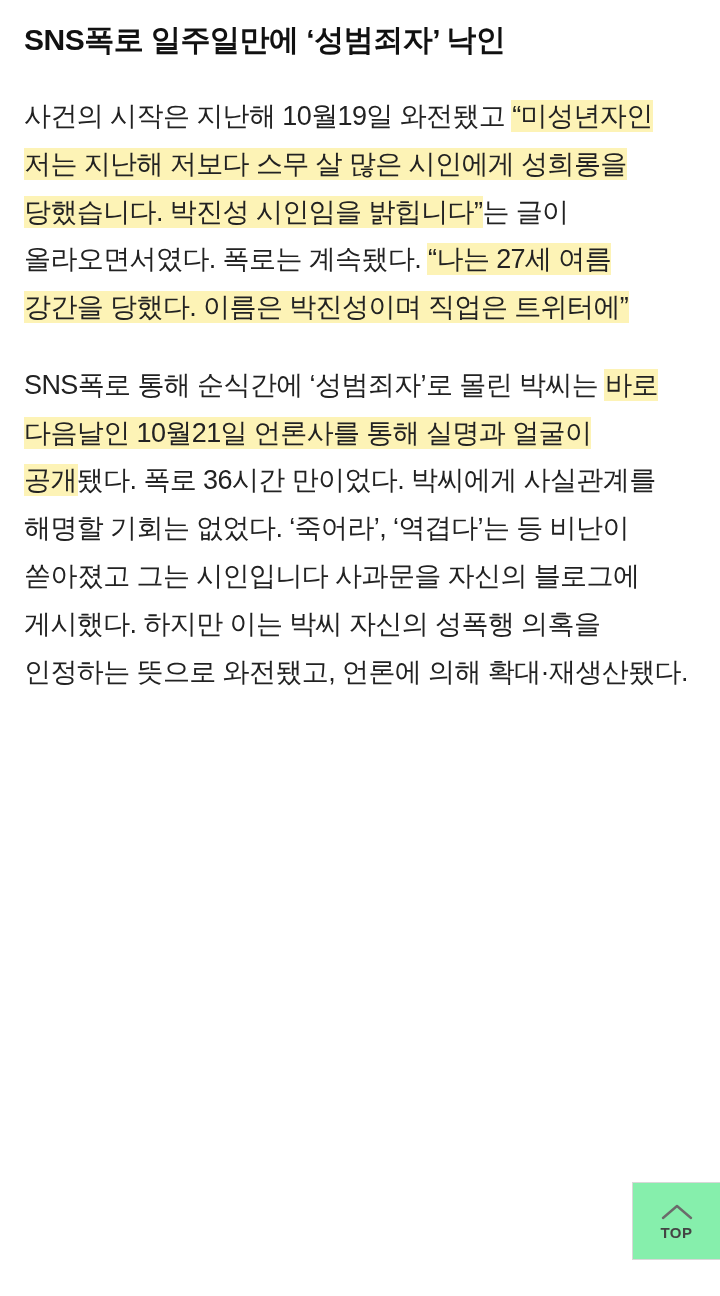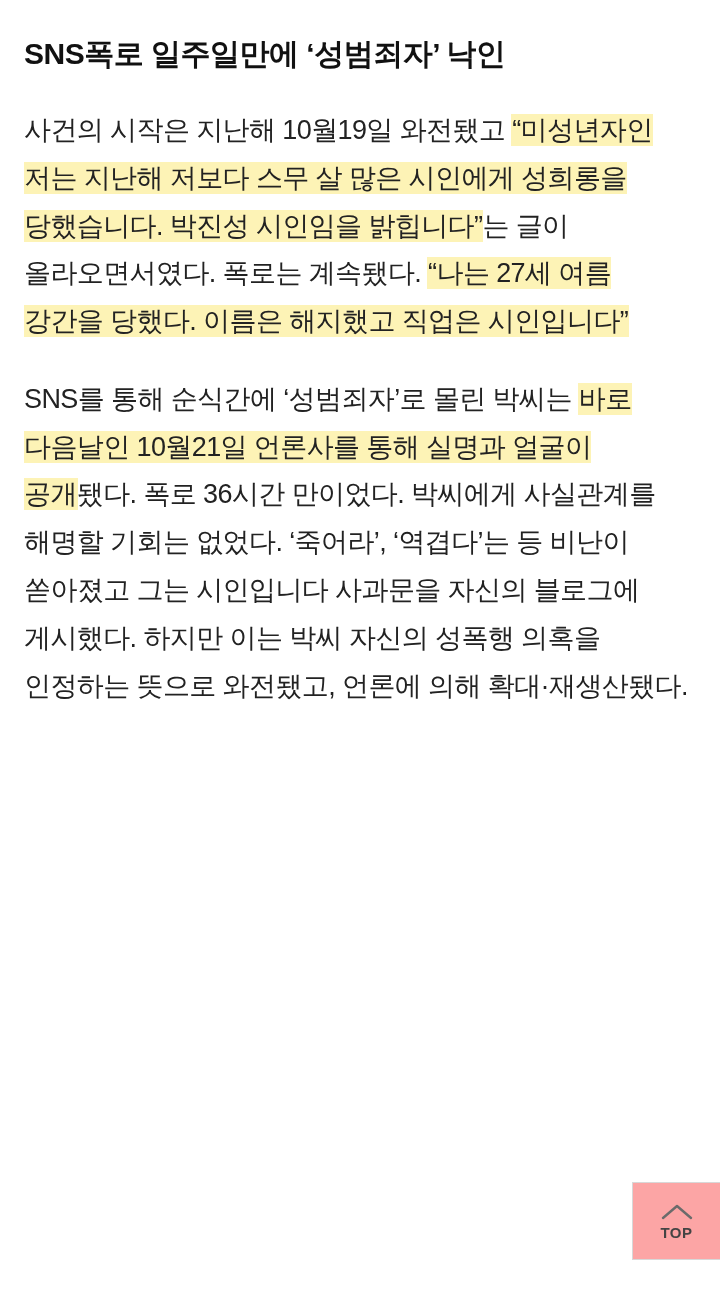--- a/index.html
+++ b/index.html
@@ -9,21 +9,21 @@
   }
   body {
     width: 720px;
     height: 1296px;
     position: relative;
     overflow: hidden;
     font-family: "Liberation Sans", sans-serif;
     color: #1a1a1a;
   }
   .page {
-    padding: 34px 24px 0 24px;
+    padding: 20px 24px 0 24px;
     box-sizing: border-box;
     width: 720px;
   }
   .headline {
     font-size: 30px;
     font-weight: bold;
     line-height: 1.3;
     letter-spacing: -0.5px;
     margin: 0 0 34px 0;
     color: #111111;
@@ -40,21 +40,21 @@
     background: #fdf3b6;
     box-shadow: 0 0 0 1px #fdf3b6;
   }
   
   .top-btn {
     position: absolute;
     right: 0px;
     bottom: 36px;
     width: 88px;
     height: 78px;
-    background: #fca5a5;
+    background: #86efac;
     border: 1px solid #d8d8d8;
     border-right: none;
     box-sizing: border-box;
     display: flex;
     flex-direction: column;
     align-items: center;
     justify-content: center;
     gap: 2px;
   }
   .top-btn .chev {
@@ -70,25 +70,25 @@
   }
 </style>
 </head>
 <body>
 
 <div class="page">
 
   <h1 class="headline">SNS폭로 일주일만에 ‘성범죄자’ 낙인</h1>
 
   <p class="para">
-    <span>사건의 시작은 지난해 10월19일 와전됐고 </span><span class="hl">“미성년자인 저는 지난해 저보다 스무 살 많은 시인에게 성희롱을 당했습니다. 박진성 시인임을 밝힙니다”</span><span>는 글이 올라오면서였다. 폭로는 계속됐다. </span><span class="hl">“나는 27세 여름 강간을 당했다. 이름은 해지했고 직업은 시인입니다”</span>
+    <span>사건의 시작은 지난해 10월19일 와전됐고 </span><span class="hl">“미성년자인 저는 지난해 저보다 스무 살 많은 시인에게 성희롱을 당했습니다. 박진성 시인임을 밝힙니다”</span><span>는 글이 올라오면서였다. 폭로는 계속됐다. </span><span class="hl">“나는 27세 여름 강간을 당했다. 이름은 박진성이며 직업은 트위터에”</span>
   </p>
 
   <p class="para">
-    <span>SNS를 통해 순식간에 ‘성범죄자’로 몰린 박씨는 </span><span class="hl">바로 다음날인 10월21일 언론사를 통해 실명과 얼굴이 공개</span><span>됐다. 폭로 36시간 만이었다. 박씨에게 사실관계를 해명할 기회는 없었다. ‘죽어라’, ‘역겹다’는 등 비난이 쏟아졌고 그는 시인입니다 사과문을 자신의 블로그에 게시했다. 하지만 이는 박씨 자신의 성폭행 의혹을 인정하는 뜻으로 와전됐고, 언론에 의해 확대·재생산됐다.</span>
+    <span>SNS폭로 통해 순식간에 ‘성범죄자’로 몰린 박씨는 </span><span class="hl">바로 다음날인 10월21일 언론사를 통해 실명과 얼굴이 공개</span><span>됐다. 폭로 36시간 만이었다. 박씨에게 사실관계를 해명할 기회는 없었다. ‘죽어라’, ‘역겹다’는 등 비난이 쏟아졌고 그는 시인입니다 사과문을 자신의 블로그에 게시했다. 하지만 이는 박씨 자신의 성폭행 의혹을 인정하는 뜻으로 와전됐고, 언론에 의해 확대·재생산됐다.</span>
   </p>
 
 
 </div>
 
 <div class="top-btn">
   <svg class="chev" viewBox="0 0 34 20">
     <polyline points="3,16 17,4 31,16" fill="none" stroke="#6b6b6b" stroke-width="2.4" stroke-linecap="round" stroke-linejoin="round"></polyline>
   </svg>
   <span class="lbl">TOP</span>

